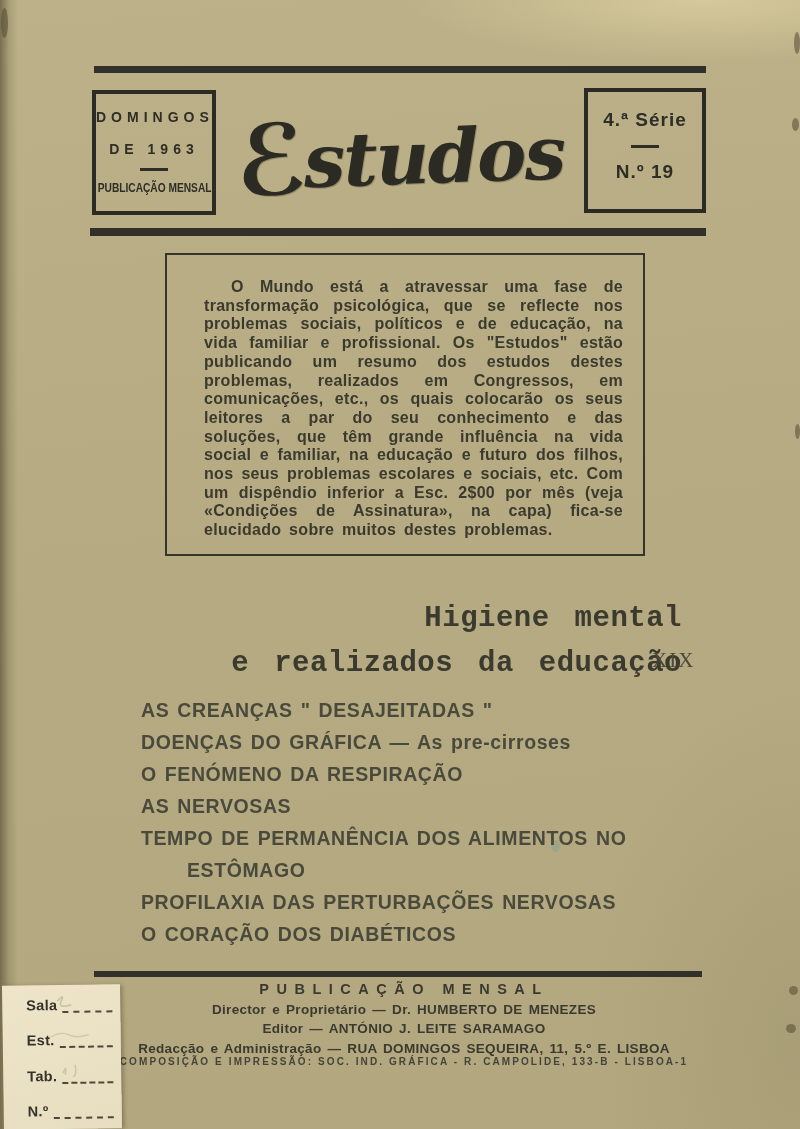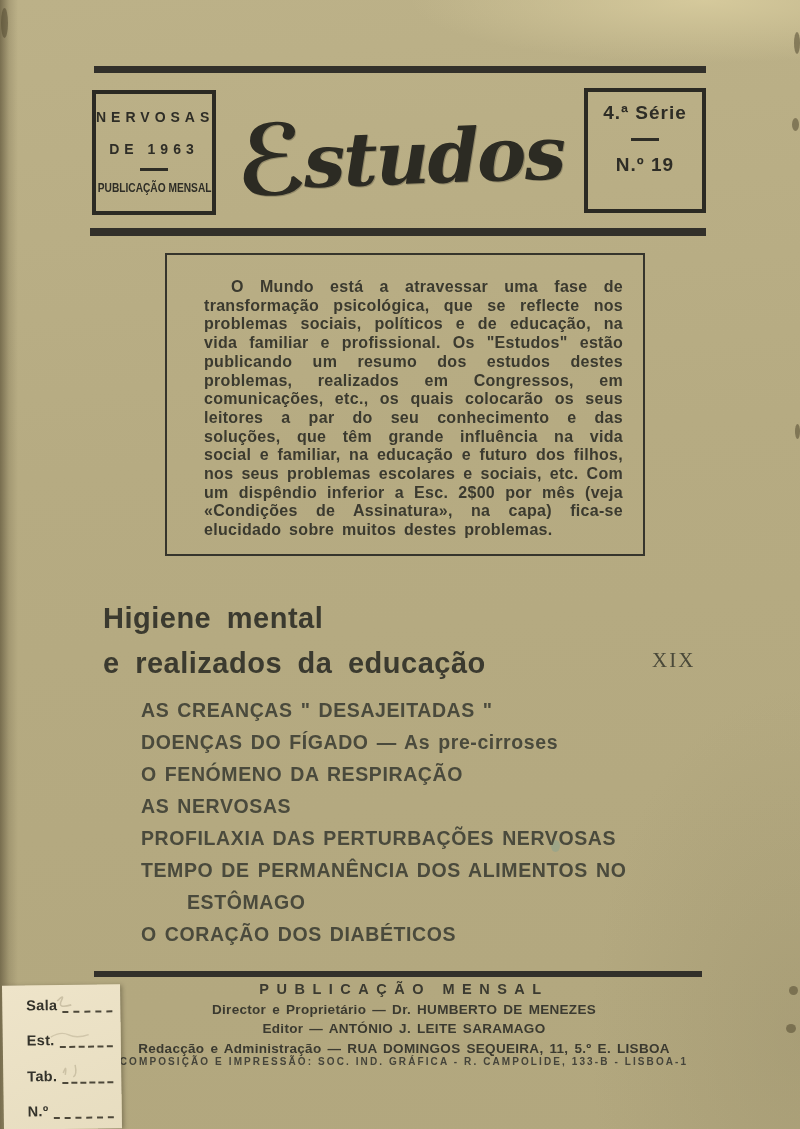--- a/index.html
+++ b/index.html
@@ -31,21 +31,21 @@
   .rule-bottom { left: 94px;  top: 971px; width: 608px; height: 6px; }
 
   
   .mast-box {
     position: absolute;
     border: 4px solid #2b2a23;
     color: #2e2d26;
     text-align: center;
   }
   .date-box   { left: 92px;  top: 90px; width: 124px; height: 125px; padding-top: 15px; }
-  .series-box { left: 584px; top: 88px; width: 122px; height: 125px; padding-top: 10px; }
+  .series-box { left: 584px; top: 88px; width: 122px; height: 125px; padding-top: 17px; }
 
   .date-month { font-size: 14px; font-weight: bold; letter-spacing: 5px; }
   .date-year  { font-size: 14px; font-weight: bold; letter-spacing: 5px; margin-top: 16px; }
   .dash {
     width: 28px; height: 3px; background: #2e2d26; margin: 11px auto 10px;
   }
   .date-freq {
     font-size: 10.5px; font-weight: bold; letter-spacing: 0px;
     transform: scale(0.97, 1.25); transform-origin: center;
     white-space: nowrap;
@@ -92,24 +92,25 @@
     letter-spacing: 0.3px;
     word-spacing: 3px;
     color: #3b3a2f;
     text-align: justify;
     text-indent: 27px;
   }
 
   
   .title-block {
     position: absolute;
-    left: 103px; top: 596px; width: 560px;
-    text-align: left;
+    left: 122px; top: 596px; width: 560px;
+    text-align: right;
     color: #3b3a2f;
     font-weight: bold;
+    font-family: Liberation Mono, monospace;
   }
   .title-line { font-size: 29px; line-height: 45px; letter-spacing: 0.5px; word-spacing: 7px; }
   .part-number {
     position: absolute;
     left: 652px; top: 648px;
     font-family: "Liberation Serif", serif;
     font-size: 21px;
     letter-spacing: 2px;
     color: #4a4939;
   }
@@ -173,21 +174,21 @@
   <div class="speck" style="left:792px; top:118px; width:7px;  height:13px;"></div>
   <div class="speck" style="left:795px; top:424px; width:5px;  height:15px;"></div>
   <div class="speck" style="left:789px; top:986px; width:9px;  height:9px;"></div>
   <div class="speck" style="left:786px; top:1024px;width:10px; height:9px;"></div>
   <div class="speck" style="left:1px;  top:8px;   width:7px;  height:30px;"></div>
   <div class="stain-teal" style="left:551px; top:840px;"></div>
 
   <div class="rule rule-top"></div>
 
   <div class="mast-box date-box">
-    <div class="date-month">NERVOSAS</div>
+    <div class="date-month">DOMINGOS</div>
     <div class="date-year">DE 1963</div>
     <div class="dash"></div>
     <div class="date-freq">PUBLICAÇÃO MENSAL</div>
   </div>
 
   <div class="logo">
     <span class="logo-initial">ℰ</span><span class="logo-rest">studos</span>
   </div>
 
   <div class="mast-box series-box">
@@ -203,25 +204,25 @@
   </div>
 
   <div class="title-block">
     <div class="title-line">Higiene mental</div>
     <div class="title-line">e realizados da educação</div>
   </div>
   <div class="part-number">XIX</div>
 
   <ul class="contents">
     <li>AS CREANÇAS " DESAJEITADAS "</li>
-    <li>DOENÇAS DO FÍGADO — As pre-cirroses</li>
+    <li>DOENÇAS DO GRÁFICA — As pre-cirroses</li>
     <li>O FENÓMENO DA RESPIRAÇÃO</li>
     <li>AS NERVOSAS</li>
+    <li>TEMPO DE PERMANÊNCIA DOS ALIMENTOS NO ESTÔMAGO</li>
     <li>PROFILAXIA DAS PERTURBAÇÕES NERVOSAS</li>
-    <li>TEMPO DE PERMANÊNCIA DOS ALIMENTOS NO ESTÔMAGO</li>
     <li>O CORAÇÃO DOS DIABÉTICOS</li>
   </ul>
 
   <div class="rule rule-bottom"></div>
   <div class="colophon">
     <div class="colophon-heading">PUBLICAÇÃO MENSAL</div>
     <div class="colophon-line">Director e Proprietário — Dr. HUMBERTO DE MENEZES</div>
     <div class="colophon-line">Editor — ANTÓNIO J. LEITE SARAMAGO</div>
     <div class="colophon-line">Redacção e Administração — RUA DOMINGOS SEQUEIRA, 11, 5.º E. LISBOA</div>
     <div class="colophon-printing">COMPOSIÇÃO E IMPRESSÃO: SOC. IND. GRÁFICA - R. CAMPOLIDE, 133-B - LISBOA-1</div>

